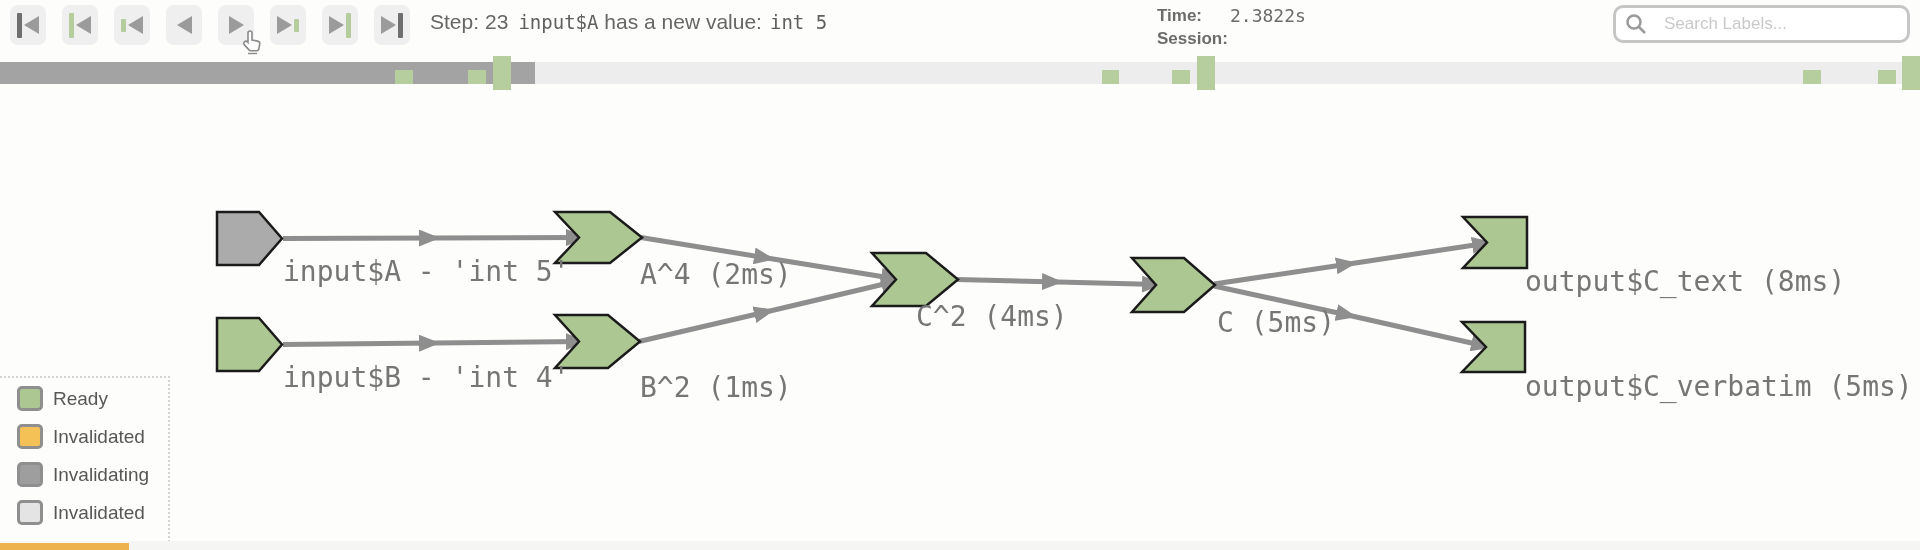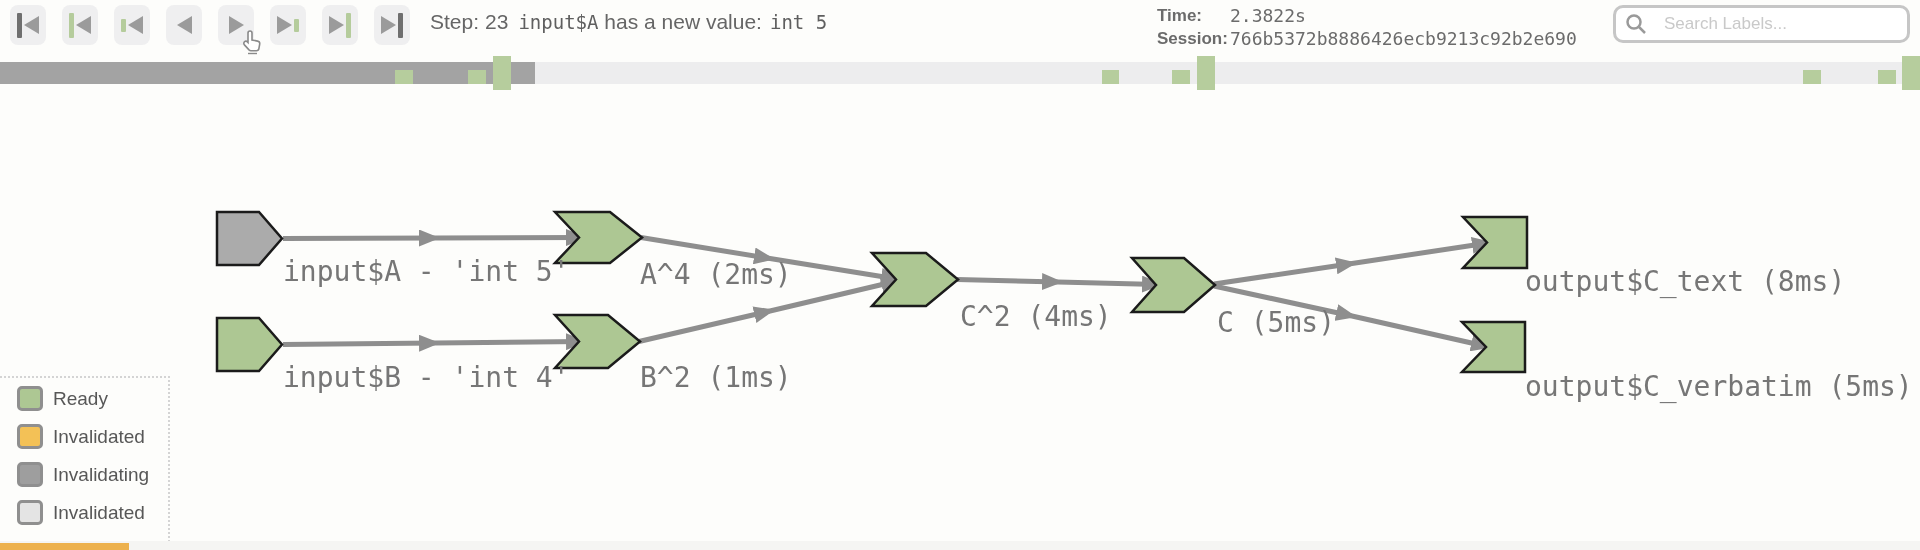--- a/index.html
+++ b/index.html
@@ -123,21 +123,20 @@
     <span>has a new value:</span><span class="mono step-value">int 5</span>
   </div>
 
   <div class="meta">
     <div class="meta-row">
       <span class="meta-label">Time:</span>
       <span class="meta-value mono">2.3822s</span>
     </div>
     <div class="meta-row">
       <span class="meta-label">Session:</span>
-      <span class="meta-value mono">766b5372b8886426ecb9213c92b2e690</span>
     </div>
   </div>
 
   <div class="search-wrap">
     <svg width="24" height="24" viewBox="0 0 24 24">
       <circle cx="10" cy="10" r="6.5" fill="none" stroke="#9a9a9a" stroke-width="2.5"></circle>
       <line x1="15" y1="15" x2="21" y2="21" stroke="#9a9a9a" stroke-width="2.5"></line>
     </svg>
     <input class="search-input" type="text" placeholder="Search Labels..." style="">
   </div>
@@ -185,22 +184,22 @@
   <polygon class="node" points="555,315 608,315 640,341.5 608,368 555,368 579,341.5" fill="#adc793"></polygon>
   <polygon class="node" points="872,253 926,253 958,279.5 926,306 872,306 896,279.5" fill="#adc793"></polygon>
   <polygon class="node" points="1132,258 1184,258 1215,285 1184,312 1132,312 1156,285" fill="#adc793"></polygon>
   <polygon class="node" points="1463,217 1527,217 1527,268 1463,268 1487,242.5" fill="#adc793"></polygon>
   <polygon class="node" points="1462,322 1525,322 1525,372 1462,372 1486,347" fill="#adc793"></polygon>
 </svg>
 
 <div class="node-label" style="left:283px;top:258px">input$A - 'int 5'</div>
 <div class="node-label" style="left:283px;top:364px">input$B - 'int 4'</div>
 <div class="node-label" style="left:640px;top:261px">A^4 (2ms)</div>
-<div class="node-label" style="left:640px;top:364px">B^2 (1ms)</div>
-<div class="node-label" style="left:960px;top:303px">C^2 (4ms)</div>
+<div class="node-label" style="left:640px;top:374px">B^2 (1ms)</div>
+<div class="node-label" style="left:916px;top:303px">C^2 (4ms)</div>
 <div class="node-label" style="left:1217px;top:309px">C (5ms)</div>
 <div class="node-label" style="left:1525px;top:268px">output$C_text (8ms)</div>
 <div class="node-label" style="left:1525px;top:373px">output$C_verbatim (5ms)</div>
 
 <div class="legend">
   <div class="legend-row">
     <span class="swatch" style="background: rgb(173, 199, 147);"></span>
     <span class="legend-label">Ready</span>
   </div>
   <div class="legend-row">

